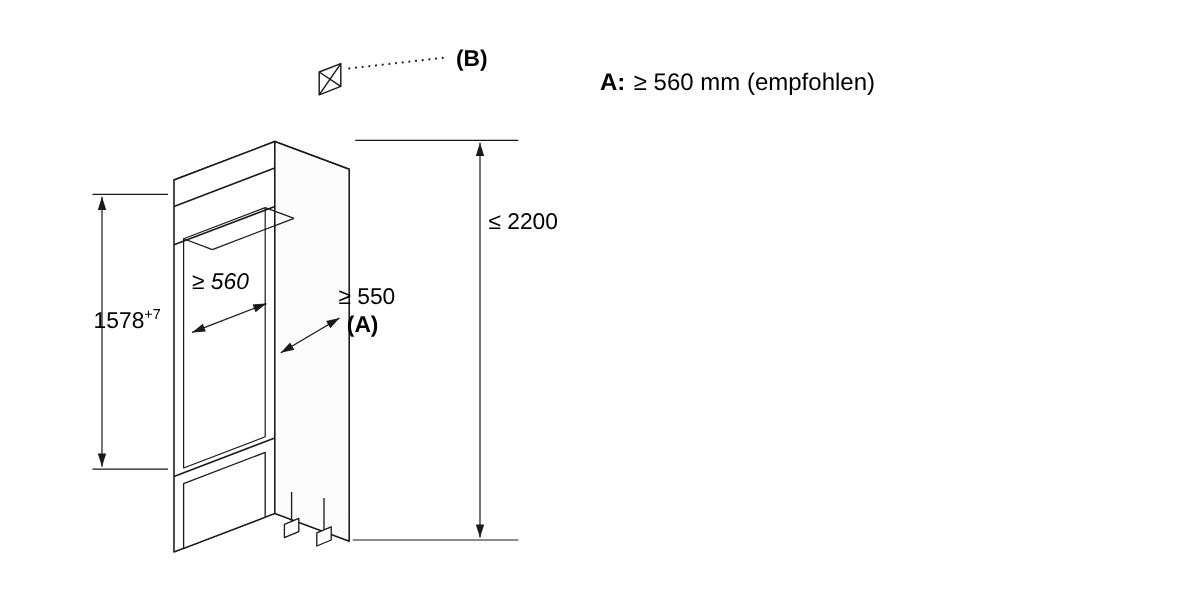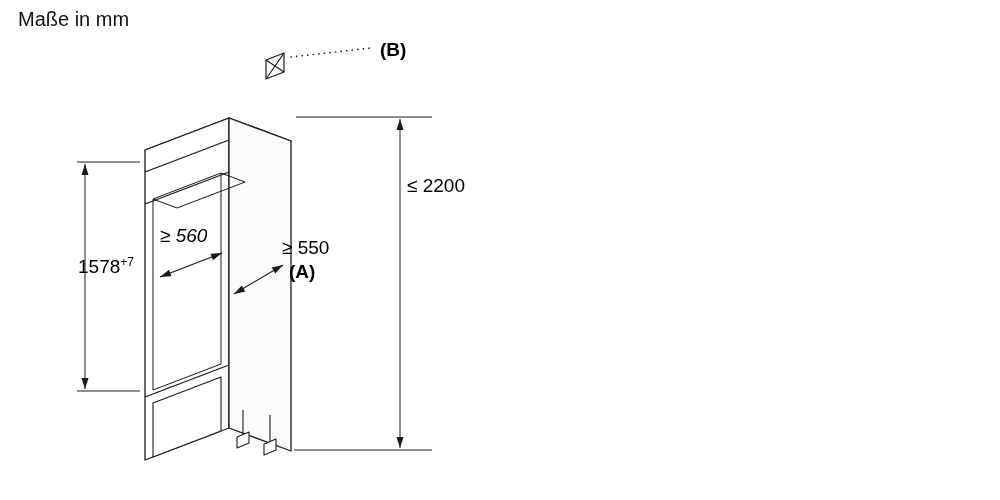--- a/index.html
+++ b/index.html
@@ -87,29 +87,29 @@
       <line x1="140" y1="162" x2="77" y2="162"></line>
       <line x1="140" y1="391" x2="77" y2="391"></line>
       <line x1="85" y1="164" x2="85" y2="389" marker-start="url(#arr)" marker-end="url(#arr)"></line>
     </g>
 
     <line x1="160" y1="277" x2="222" y2="253" stroke="#1a1a1a" stroke-width="1.1" marker-start="url(#arr)" marker-end="url(#arr)"></line>
 
     <line x1="234" y1="294" x2="283" y2="265" stroke="#1a1a1a" stroke-width="1.1" marker-start="url(#arr)" marker-end="url(#arr)"></line>
   </svg>
 
-  <div class="txt title">Maße in mm</div>
 
   <div class="txt dim dim-2200">≤ 2200</div>
 
   <div class="txt dim dim-1578"><span>1578</span><span class="tol">+7</span></div>
 
   <div class="txt dim dim-560">≥ 560</div>
 
   <div class="txt dim dim-550">≥ 550</div>
 
   <div class="txt bold label-a">(A)</div>
 
   <div class="txt bold label-b">(B)</div>
 
+  <div class="txt legend-line legend-a"><span class="bold">A:</span><span class="val">≥ 560 mm (empfohlen)</span></div>
 
 
 </div>
 
 </body></html>

